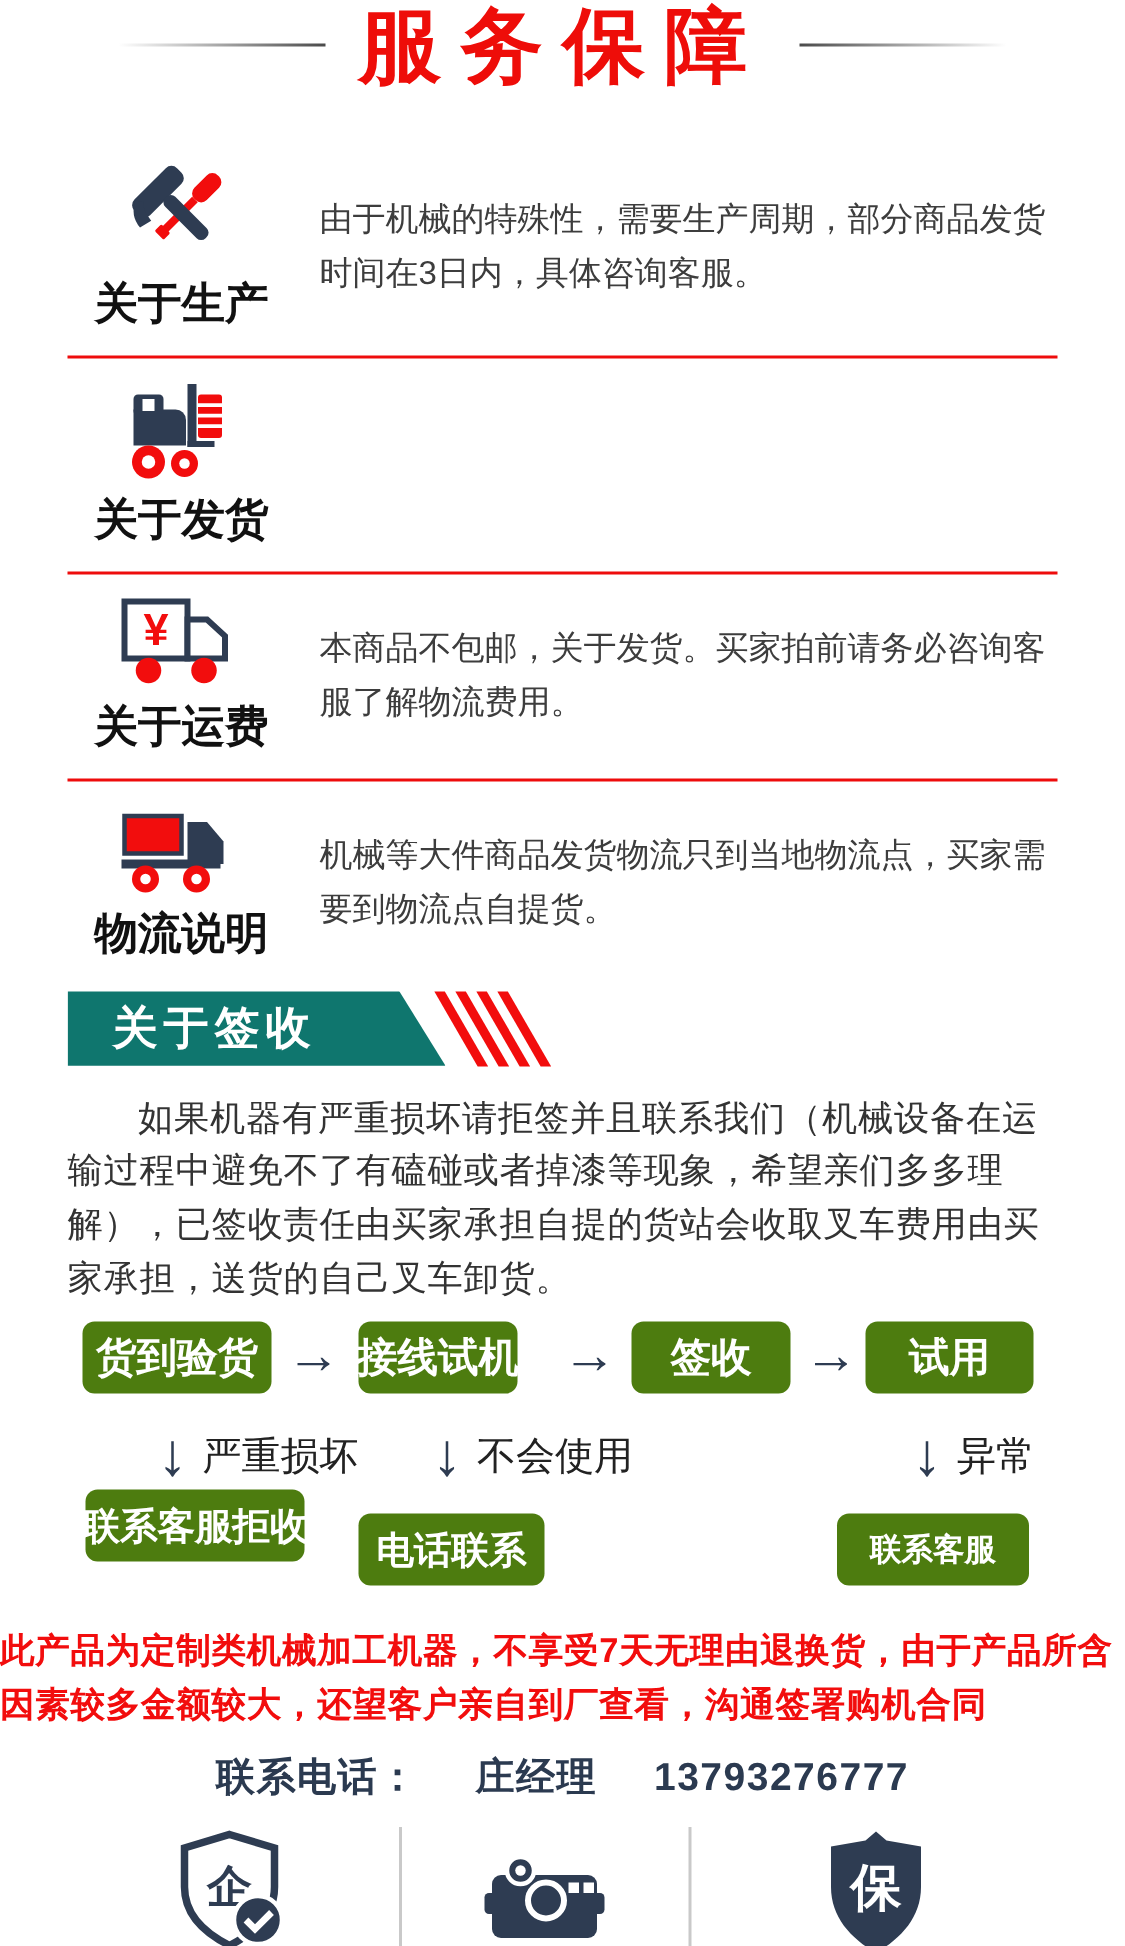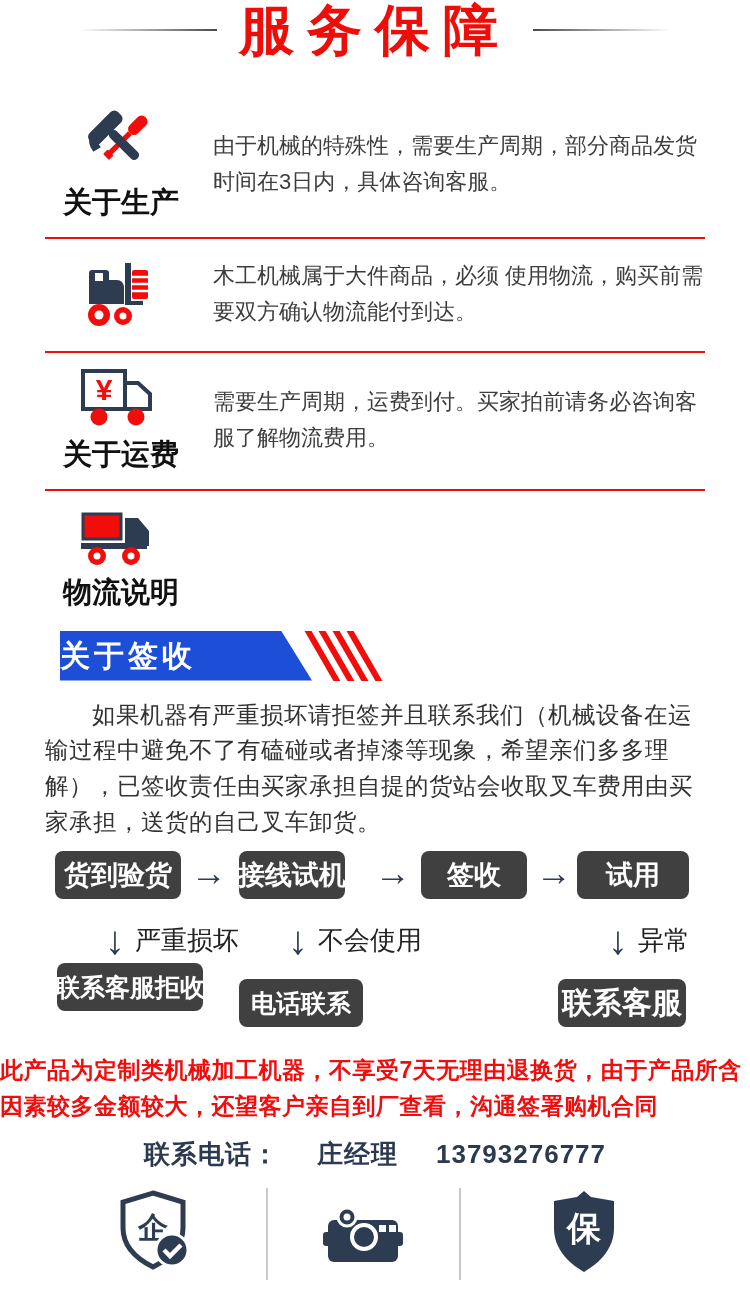--- a/index.html
+++ b/index.html
@@ -48,40 +48,40 @@
     margin-top: 4px; font-size: 29px; font-weight: bold; color: #111; white-space: nowrap;
   }
   .service-text {
     flex: 1; padding-left: 16px;
     font-size: 22px; line-height: 1.62; color: #3d3d3d;
   }
 
   
   .sign-banner { margin: 4px 45px 0; height: 50px; display: flex; align-items: stretch; }
   .banner-main {
-    width: 252px; background: #1d4ed8;
+    width: 252px; background: #0f766e;
     clip-path: polygon(0 0, calc(100% - 31px) 0, 100% 100%, 0 100%);
     color: #fff; font-size: 30px; font-weight: bold;
-    line-height: 50px; letter-spacing: 4px; white-space: nowrap; margin-left: 15px;
+    line-height: 50px; padding-left: 30px; letter-spacing: 4px; white-space: nowrap;
   }
   .banner-stripes { display: flex; gap: 7px; margin-left: 7px; }
   .stripe { width: 7px; height: 50px; background: #f20d0d; transform: skewX(30deg); }
 
   
   .sign-paragraph {
     margin: 17px 42px 0 45px;
     font-size: 23.5px; line-height: 1.53; color: #333;
     text-indent: 2em; letter-spacing: 0.5px;
   }
 
   
   .flow { position: relative; height: 178px; margin: 10px 45px 0; }
   .flow-box {
     position: absolute; height: 48px;
-    background: #404040; color: #fff;
+    background: #4d7c0f; color: #fff;
     border-radius: 8px;
     display: flex; align-items: center; justify-content: center;
     font-size: 27px; font-weight: bold; white-space: nowrap;
   }
   .step-1 { left: 10px;  top: 0; width: 126px; }
   .step-2 { left: 194px; top: 0; width: 106px; }
   .step-3 { left: 376px; top: 0; width: 106px; }
   .step-4 { left: 532px; top: 0; width: 112px; }
   .flow-arrow {
     position: absolute; top: 1px;
@@ -94,21 +94,21 @@
     position: absolute; top: 62px; height: 54px;
     display: flex; align-items: center; gap: 10px;
   }
   .branch-1 { left: 60px; }
   .branch-2 { left: 243px; }
   .branch-3 { left: 563px; }
   .down-arrow { font-size: 40px; font-weight: bold; color: #2e3c52; line-height: 1; }
   .branch-label { font-size: 26px; color: #222; white-space: nowrap; }
   .action-1 { left: 12px;  top: 112px; width: 146px; font-size: 25px; }
   .action-2 { left: 194px; top: 128px; width: 124px; font-size: 25px; }
-  .action-3 { left: 513px; top: 128px; width: 128px; font-size: 30px; }
+  .action-3 { left: 513px; top: 128px; width: 128px; font-size: 21px; }
 
   
   .notice {
     margin-top: 24px; text-align: left;
     color: #f20d0d; font-size: 23px; font-weight: 600;
     line-height: 1.55; white-space: pre-line; letter-spacing: 0.5px;
   }
   .contact {
     margin-top: 12px; text-align: center;
     color: #2b3a50; font-size: 26px; font-weight: bold; letter-spacing: 1px;
@@ -178,55 +178,56 @@
           <circle cx="18" cy="57" r="4.5" fill="#fff"></circle>
           <circle cx="42" cy="58" r="3.5" fill="#fff"></circle>
           <g stroke="#fff" stroke-width="2.5">
             <line x1="51" y1="19" x2="67" y2="19"></line>
             <line x1="51" y1="26" x2="67" y2="26"></line>
             <line x1="51" y1="33" x2="67" y2="33"></line>
           </g>
           <rect x="14" y="15" width="8" height="8" fill="#fff"></rect>
         </svg>
       </span>
-    </div>
-    <div class="service-text">木工机械属于大件商品，必须 使用物流，购买前需要双方确认物流能付到达。</div>
+      <div class="service-label">关于发货</div>
+    </div>
   </div>
 
   <div class="service-row sep">
     <div class="service-left">
       <span>
         <svg width="86" height="66" viewBox="0 0 86 66">
           <rect x="5" y="6" width="42" height="38" fill="#ffffff" stroke="#2e3c52" stroke-width="4"></rect>
           <text x="26" y="35" font-size="30" font-weight="bold" fill="#f20d0d" text-anchor="middle">¥</text>
           <path d="M47 18 h13 l12 11 v15 h-25 z" fill="#ffffff" stroke="#2e3c52" stroke-width="4"></path>
           <circle cx="21" cy="52" r="8.5" fill="#f20d0d"></circle>
           <circle cx="58" cy="52" r="8.5" fill="#f20d0d"></circle>
         </svg>
       </span>
       <div class="service-label">关于运费</div>
     </div>
-    <div class="service-text">需要生产周期，运费到付。买家拍前请务必咨询客服了解物流费用。</div>
+    <div class="service-text">本商品不包邮，关于发货。买家拍前请务必咨询客服了解物流费用。</div>
   </div>
 
   <div class="service-row">
     <div class="service-left">
       <span>
         <svg width="86" height="66" viewBox="0 0 86 66">
           <rect x="5" y="11" width="38" height="25" fill="#f20d0d" stroke="#2e3c52" stroke-width="3"></rect>
           <path d="M47 15 h13 l11 13 v15 h-24 z" fill="#2e3c52"></path>
           <rect x="3" y="40" width="66" height="6" fill="#2e3c52"></rect>
           <circle cx="19" cy="53" r="9" fill="#f20d0d"></circle>
           <circle cx="53" cy="53" r="9" fill="#f20d0d"></circle>
           <circle cx="19" cy="53" r="3.5" fill="#fff"></circle>
           <circle cx="53" cy="53" r="3.5" fill="#fff"></circle>
         </svg>
       </span>
       <div class="service-label">物流说明</div>
     </div>
+    <div class="service-text">机械等大件商品发货物流只到当地物流点，买家需要到物流点自提货。</div>
   </div>
 </div>
 
 <div class="sign-banner">
   <div class="banner-main">关于签收</div>
   <div class="banner-stripes">
     <div class="stripe"></div>
       <div class="stripe"></div>
       <div class="stripe"></div>
       <div class="stripe"></div>

